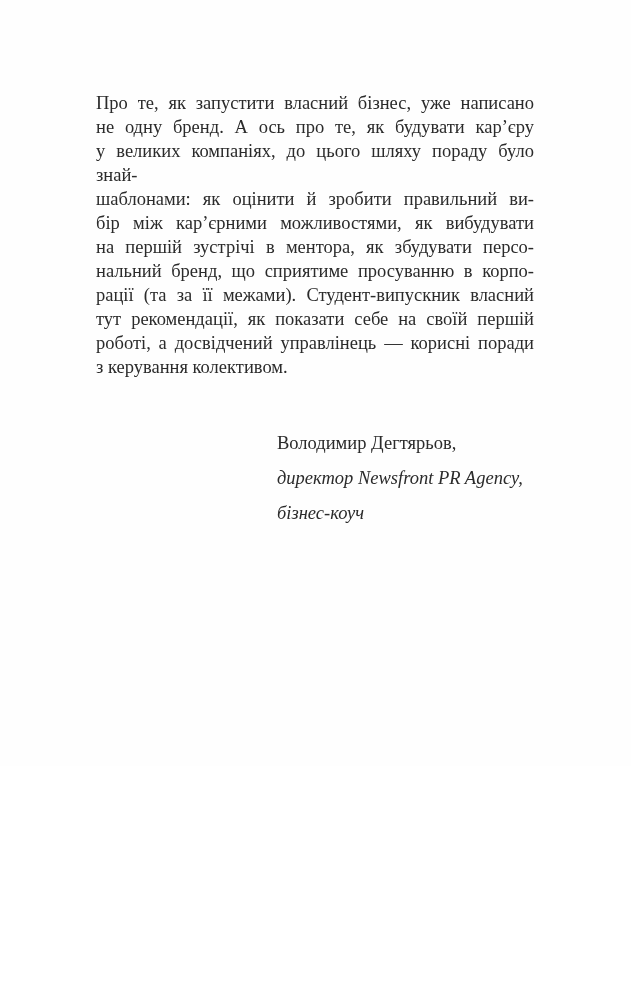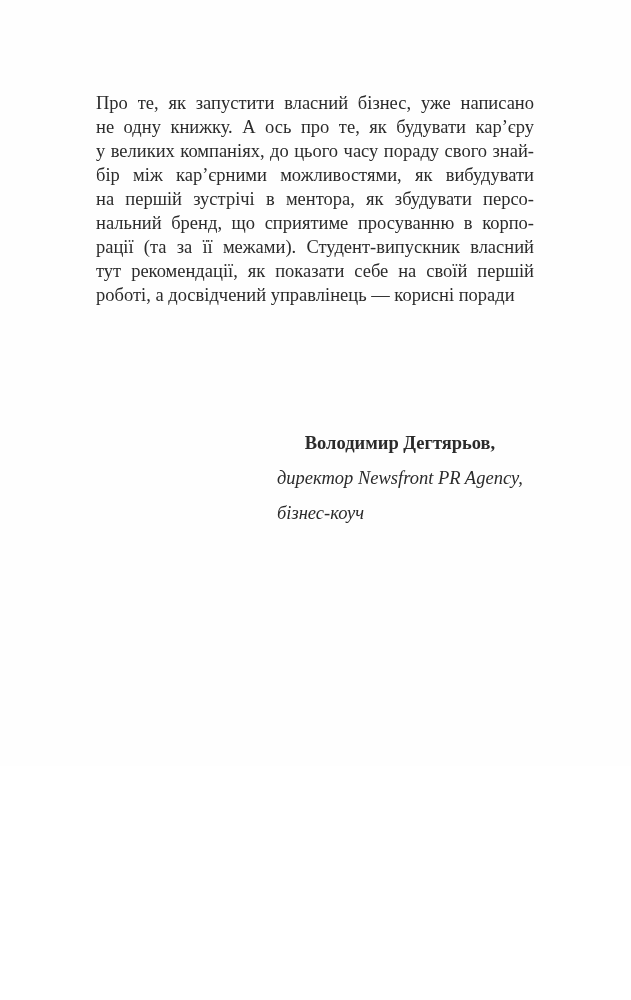--- a/index.html
+++ b/index.html
@@ -39,44 +39,45 @@
     -moz-text-align-last: left;
   }
   .attribution {
     position: absolute;
     left: 277px;
     top: 431px;
     font-size: 18.5px;
     line-height: 25px;
   }
   .attr-name {
-    font-weight: bold;
-    text-align: center;
+    font-weight: normal;
   }
   .attr-role,
   .attr-desc {
     font-style: italic;
     margin-top: 10px;
   }
 </style>
 </head>
 <body>
 
 <div class="page">
 
   <div class="text-block">
     <div class="pline">Про те, як запустити власний бізнес, уже написано</div>
-    <div class="pline">не одну книжку. А ось про те, як будувати кар’єру</div>
-    <div class="pline">у великих компаніях, до цього часу пораду свого знай-</div>
+    <div class="pline">не одну бренд. А ось про те, як будувати кар’єру</div>
+    <div class="pline">у великих компаніях, до цього шляху пораду було знай-</div>
+    <div class="pline">шаблонами: як оцінити й зробити правильний ви-</div>
     <div class="pline">бір між кар’єрними можливостями, як вибудувати</div>
     <div class="pline">на першій зустрічі в ментора, як збудувати персо-</div>
     <div class="pline">нальний бренд, що сприятиме просуванню в корпо-</div>
     <div class="pline">рації (та за її межами). Студент-випускник власний</div>
     <div class="pline">тут рекомендації, як показати себе на своїй першій</div>
     <div class="pline">роботі, а досвідчений управлінець — корисні поради</div>
+    <div class="pline">з керування колективом.</div>
   </div>
 
   <div class="attribution">
     <div class="attr-name">Володимир Дегтярьов,</div>
     <div class="attr-role">директор Newsfront PR Agency,</div>
     <div class="attr-desc">бізнес-коуч</div>
   </div>
 
 </div>
 

